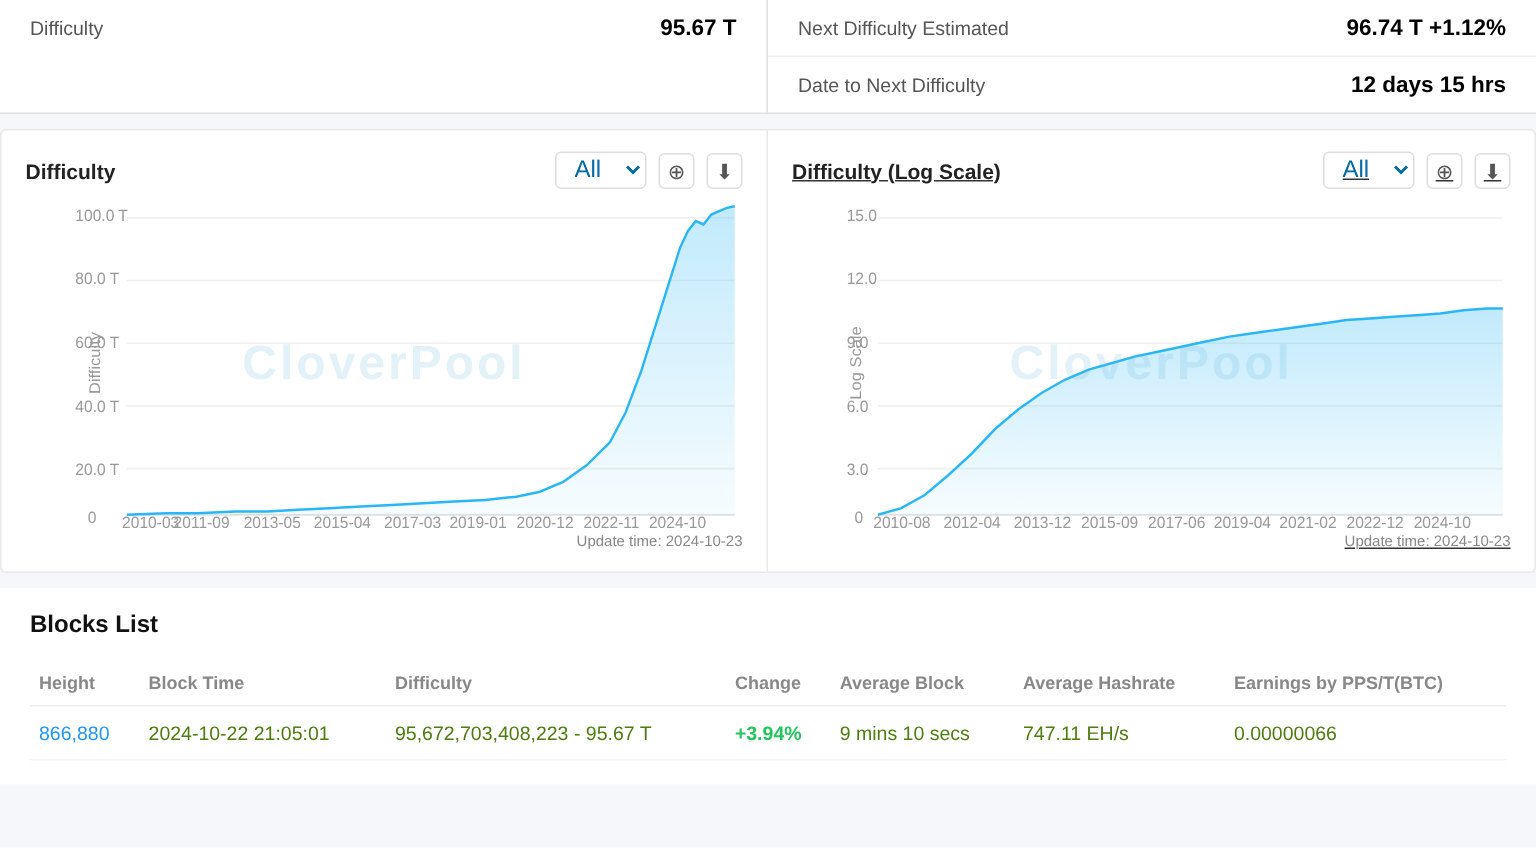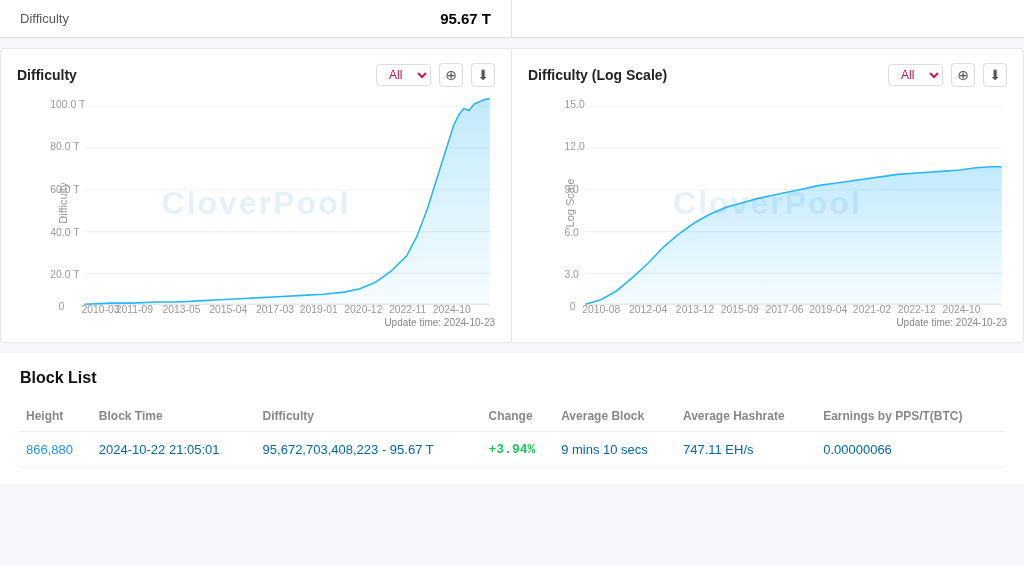--- a/index.html
+++ b/index.html
@@ -35,32 +35,32 @@
       background: #fff;
       margin: 10px 0;
       border: 1px solid #e8e8e8;
       border-radius: 4px;
     }
     .chart-panel {
       padding: 14px 16px;
       border-right: 1px solid #e8e8e8;
       position: relative;
     }
-    .chart-panel:last-child { border-right: none; }
+    .chart-panel:last-child { border-right: none; text-decoration: underline; }
     .chart-header {
       display: flex;
       justify-content: space-between;
       align-items: center;
       margin-bottom: 6px;
     }
     .chart-title { font-size: 14px; font-weight: 600; color: #222; }
     .chart-controls { display: flex; align-items: center; gap: 8px; }
     .period-select {
       border: 1px solid #ddd; border-radius: 4px; padding: 2px 8px;
-      font-size: 12px; background: #fff; cursor: pointer; color: #be185d;
+      font-size: 16px; background: #fff; cursor: pointer; color: #0369a1;
     }
     .chart-btn {
       width: 24px; height: 24px; border: 1px solid #ddd; border-radius: 4px;
       display: flex; align-items: center; justify-content: center;
       cursor: pointer; background: #fff; font-size: 14px; color: #555;
     }
 
     .chart-area {
       position: relative;
       height: 220px;
@@ -88,39 +88,49 @@
       padding: 16px 20px;
     }
     .blocks-title { font-size: 16px; font-weight: 700; margin-bottom: 14px; color: #111; }
     .blocks-table { width: 100%; border-collapse: collapse; }
     .blocks-table th {
       text-align: left; padding: 8px 6px; font-weight: 600;
       color: #888; font-size: 12px; border-bottom: 1px solid #eee; margin-top: 20px;
     }
     .blocks-table td {
       padding: 10px 6px; font-size: 13px; border-bottom: 1px solid #f5f5f5;
-      color: #0369a1;
+      color: #4d7c0f;
     }
     .blocks-table td.link { color: #2196F3; cursor: pointer; margin-left: 33px; }
-    .blocks-table td.positive { color: #22c55e; font-weight: 600; font-family: Liberation Mono, monospace; }
+    .blocks-table td.positive { color: #22c55e; font-weight: 600; }
 
     .y-axis-label { font-size: 10px; fill: #999; }
     .x-axis-label { font-size: 10px; fill: #999; }
   </style>
 </head>
 <body>
 
 <div class="top-stats">
   <div class="left">
     <div class="stat-row">
       <span class="stat-label">Difficulty</span>
       <span class="stat-value">95.67 T</span>
     </div>
   </div>
   <div class="right">
+    <div class="stat-row">
+      <span class="stat-label">Next Difficulty Estimated</span>
+      <span class="stat-value">
+        <span>96.74 T </span><span class="positive">+1.12%</span>
+      </span>
+    </div>
+    <div class="stat-row">
+      <span class="stat-label">Date to Next Difficulty</span>
+      <span class="stat-value">12 days 15 hrs</span>
+    </div>
   </div>
 </div>
 
 <div class="charts-section">
 
   <div class="chart-panel">
     <div class="chart-header">
       <span class="chart-title">Difficulty</span>
       <div class="chart-controls">
         <select class="period-select">
@@ -223,21 +233,21 @@
         <text x="398" y="200" class="x-axis-label" font-size="8">2024-10</text>
 
         <text x="44" y="100" class="y-axis-label" font-size="9" transform="rotate(-90 44 100)" text-anchor="middle">Log Scale</text>
       </svg>
     </div>
     <div class="chart-update-time">Update time: 2024-10-23</div>
   </div>
 </div>
 
 <div class="blocks-section">
-  <div class="blocks-title">Block List</div>
+  <div class="blocks-title">Blocks List</div>
   <table class="blocks-table">
     <thead>
       <tr>
         <th>Height</th>
         <th>Block Time</th>
         <th>Difficulty</th>
         <th>Change</th>
         <th>Average Block</th>
         <th>Average Hashrate</th>
         <th>Earnings by PPS/T(BTC)</th>

